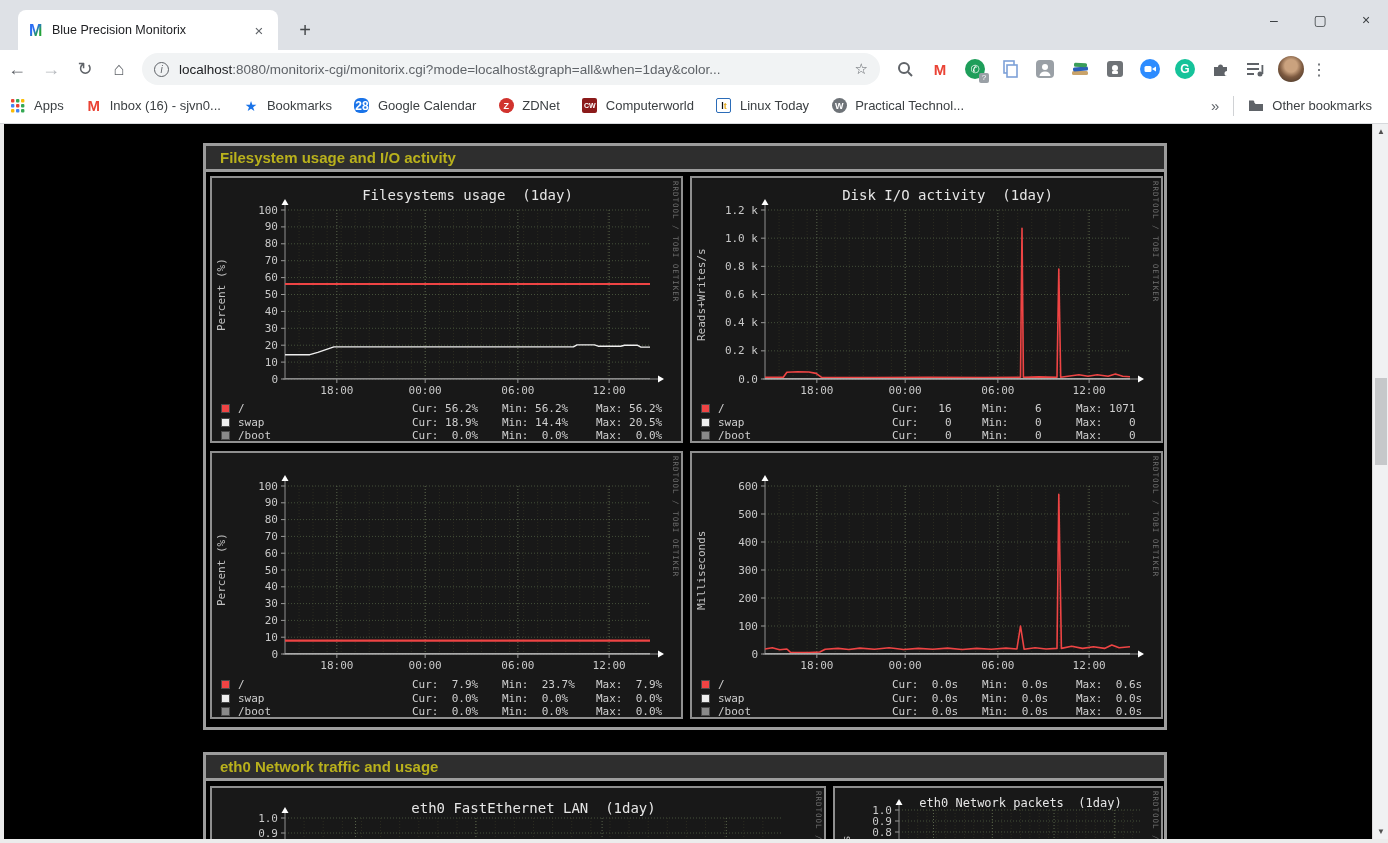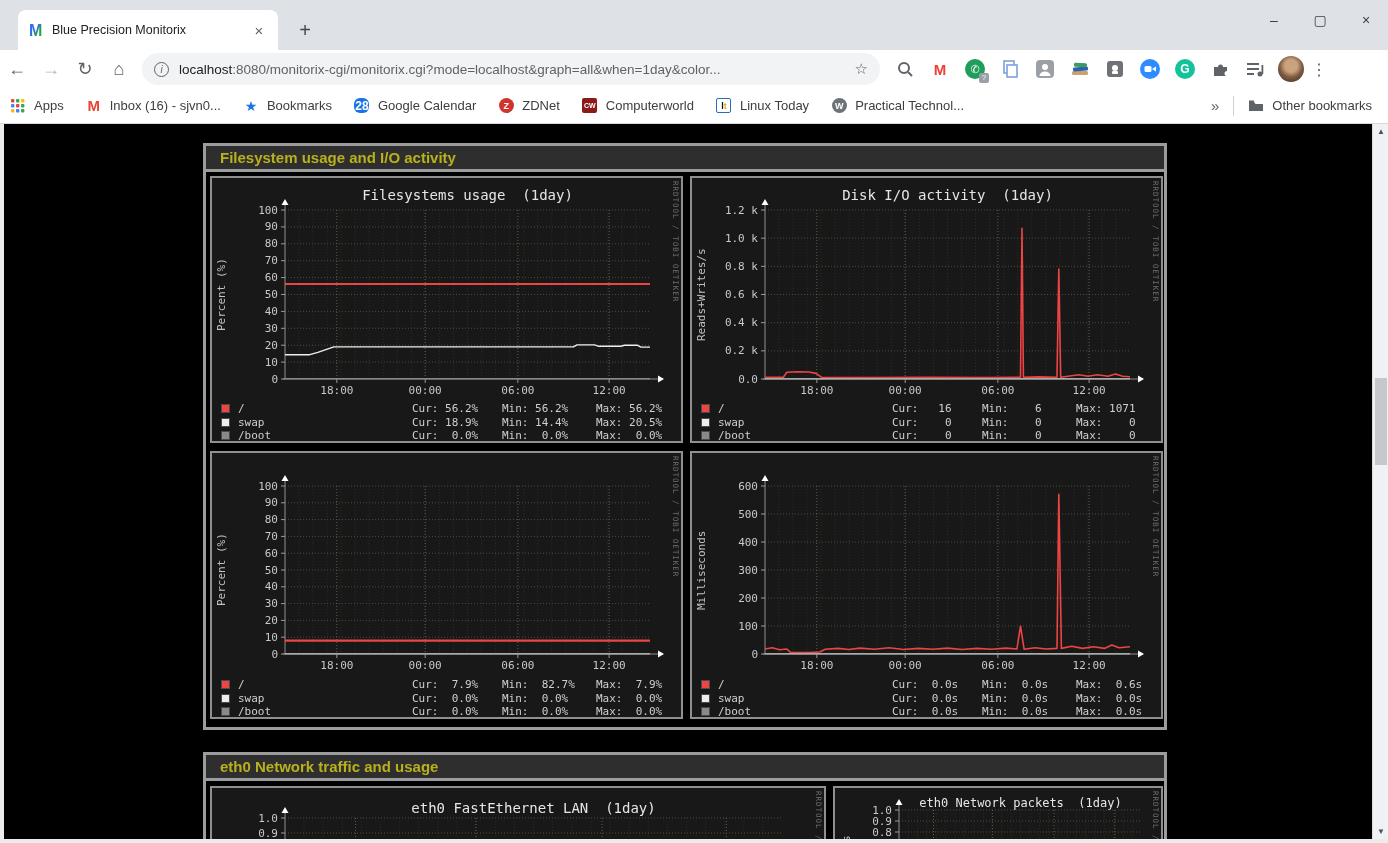--- a/index.html
+++ b/index.html
@@ -547,21 +547,21 @@
             <polyline fill="none" stroke="#8a8a8a" stroke-width="1" stroke-linejoin="round" points="73.0,201.0 438.0,201.0"></polyline>
             <polygon points="69.5,28 76.5,28 73,22" fill="#fff"></polygon>
             <polygon points="446,197.5 446,204.5 452,201" fill="#fff"></polygon>
           </svg>
         </div>
       <div class="legend" style="top:225px;">
           <div class="lrow">
             <span class="sq" style="background:#ee4444"></span>
             <span class="tx ln">/</span>
             <span class="tx lc">Cur:  7.9%</span>
-            <span class="tx lm">Min:  82.7%</span>
+            <span class="tx lm">Min:  23.7%</span>
             <span class="tx lx">Max:  7.9%</span>
           </div>
           <div class="lrow">
             <span class="sq" style="background:#eeeeee"></span>
             <span class="tx ln">swap</span>
             <span class="tx lc">Cur:  0.0%</span>
             <span class="tx lm">Min:  0.0%</span>
             <span class="tx lx">Max:  0.0%</span>
           </div>
           <div class="lrow">

